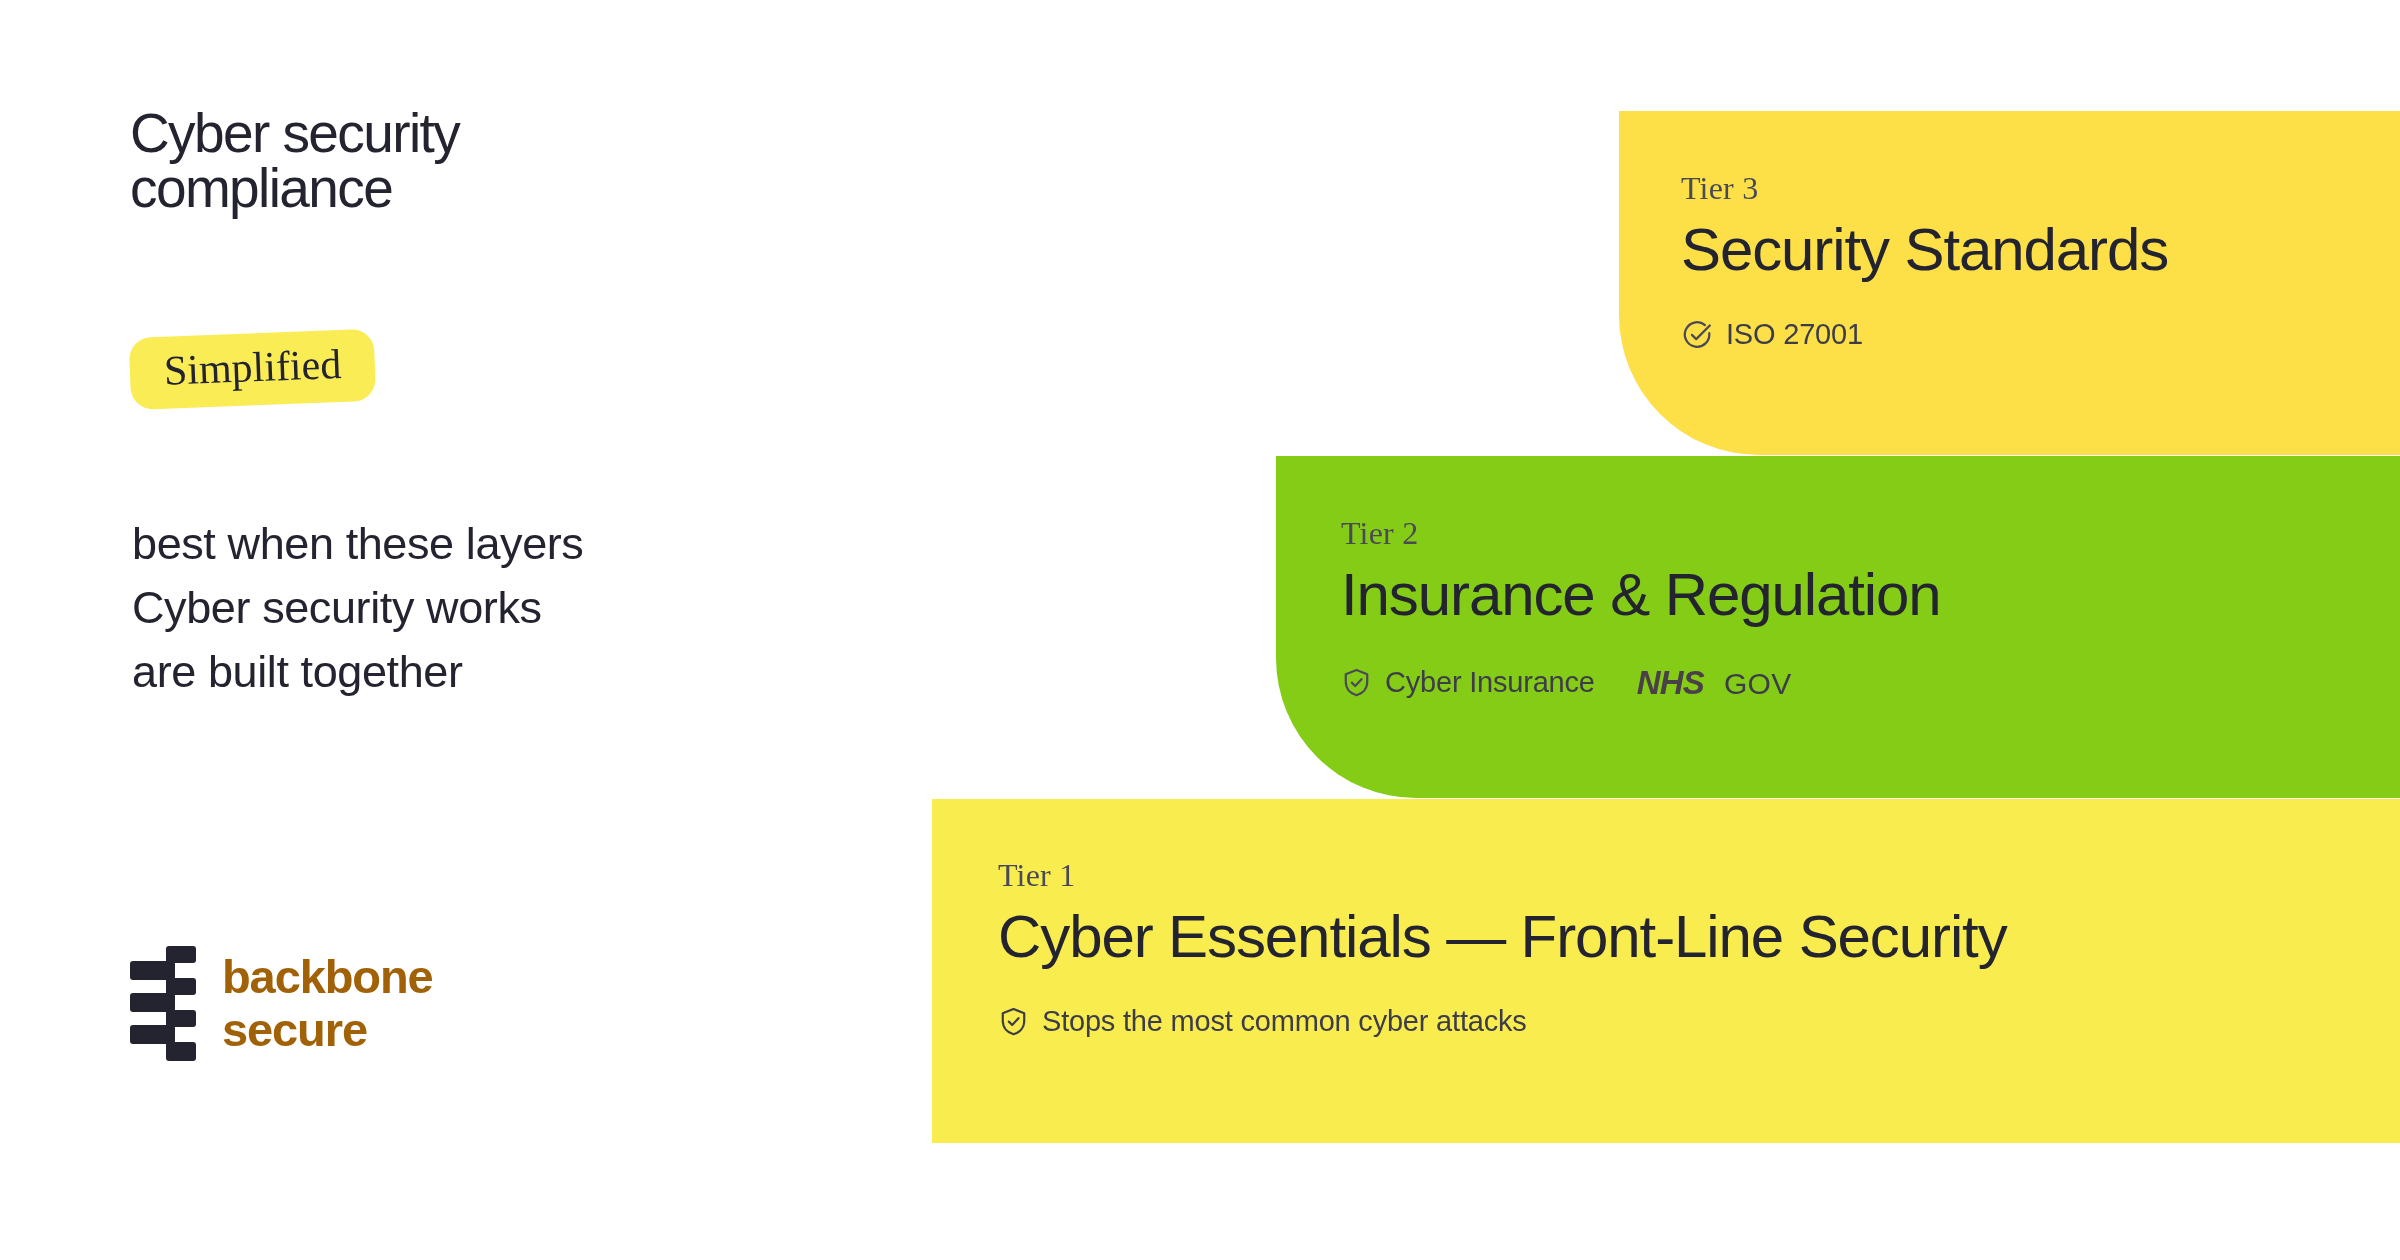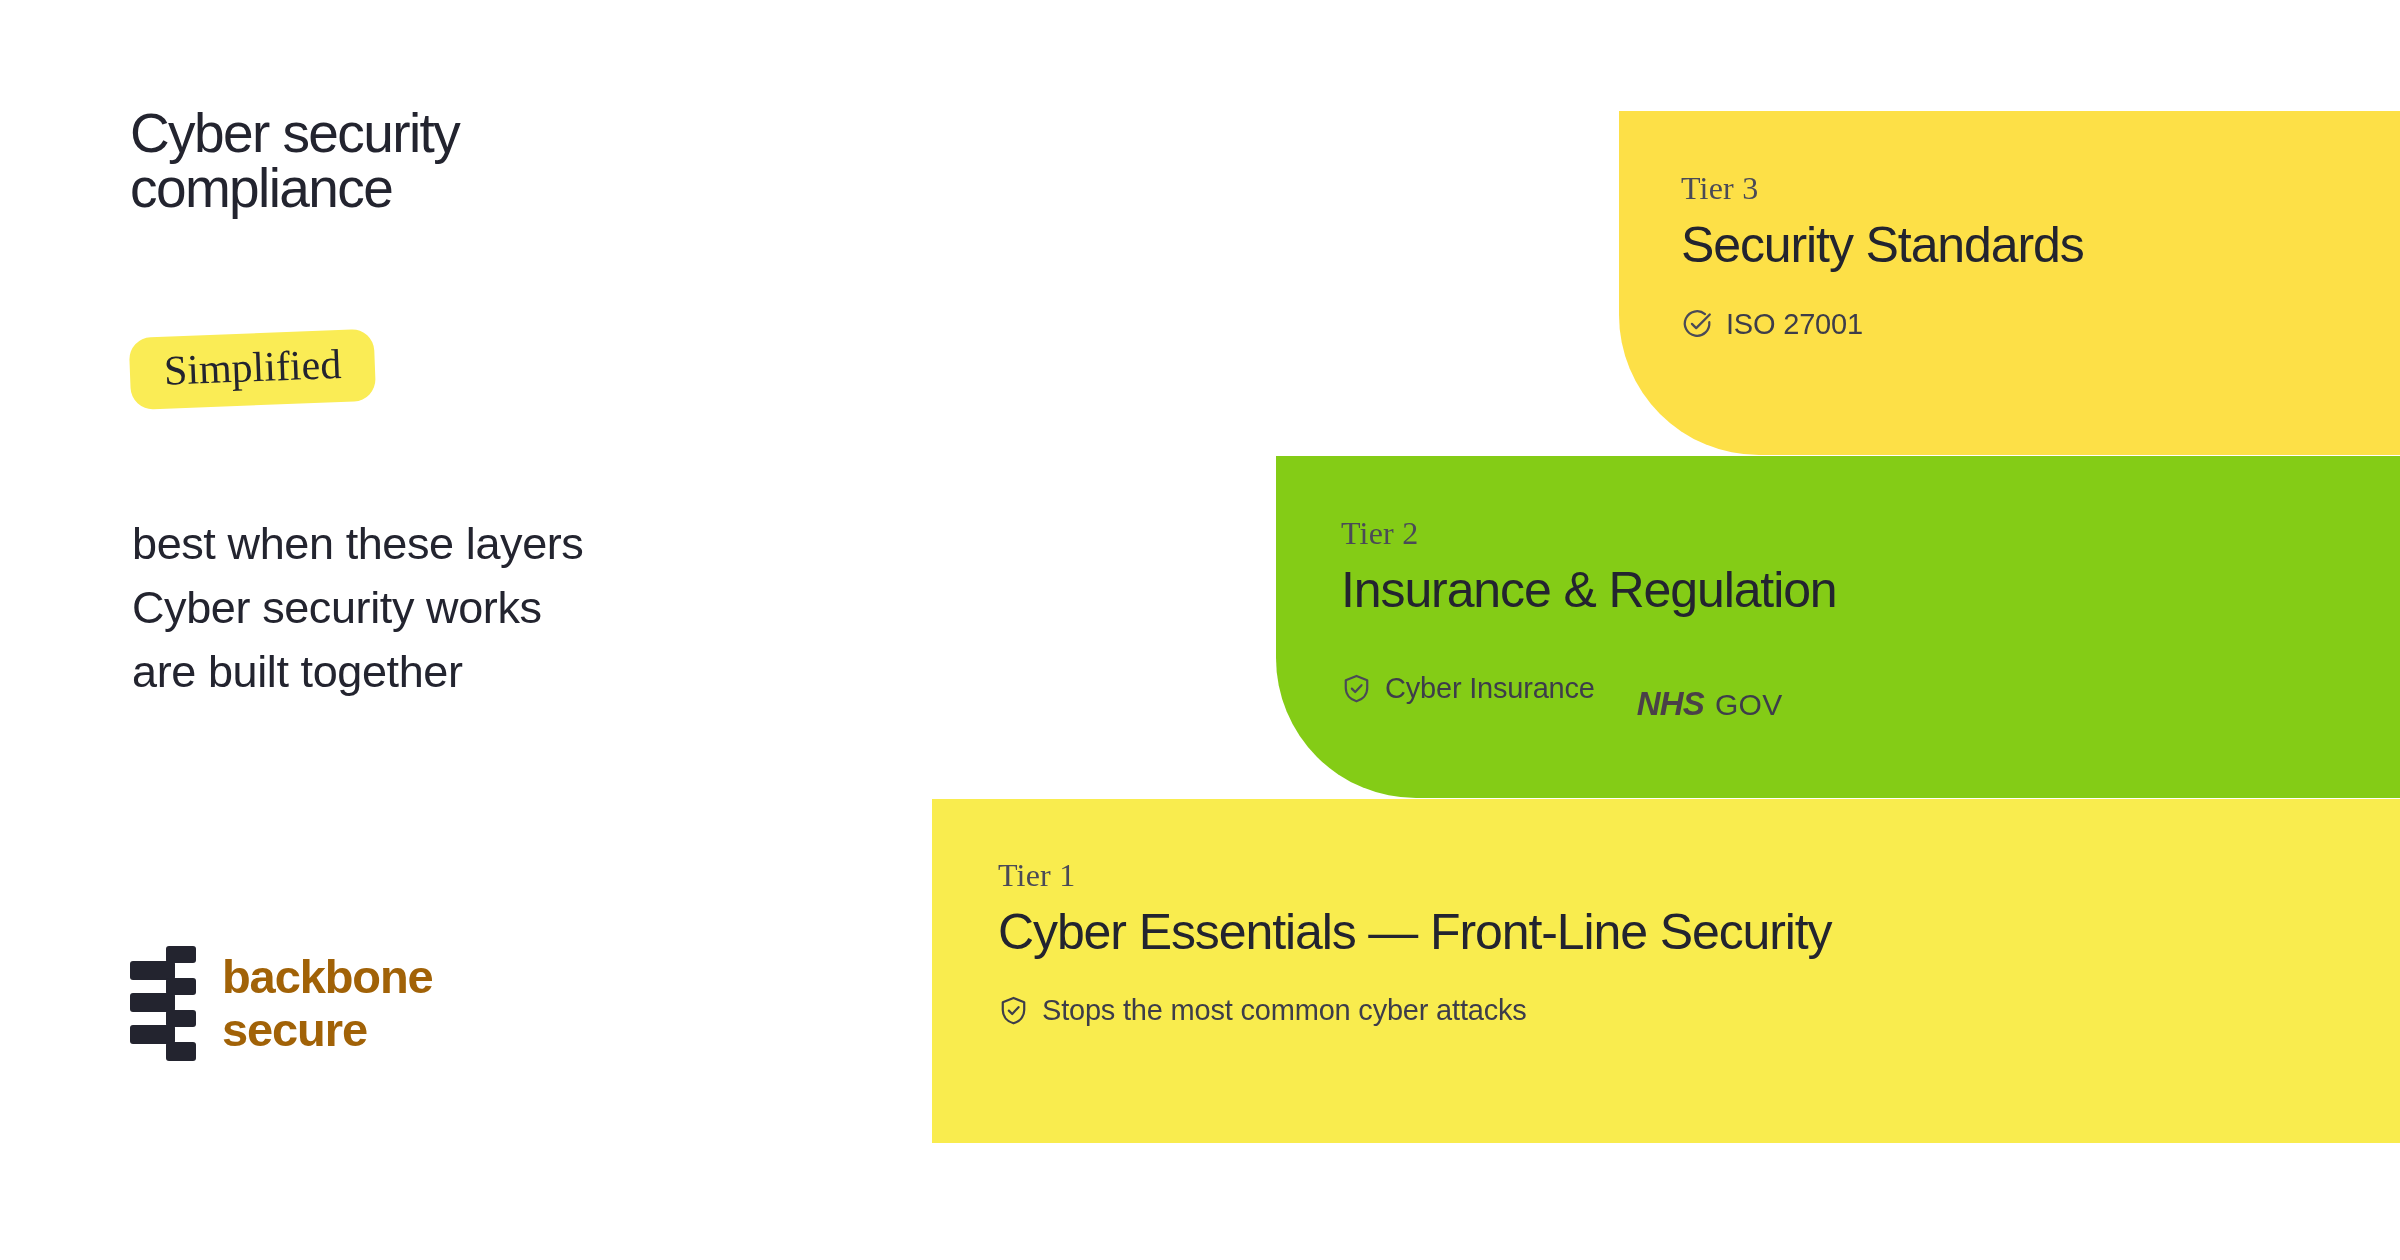--- a/index.html
+++ b/index.html
@@ -113,21 +113,21 @@
   .tier-eyebrow {
     font-family:"Liberation Serif", serif;
     font-size:32px;
     line-height:1;
     color:#4A4A57;
     letter-spacing:0.2px;
     margin-bottom:14px;
   }
   .tier-heading {
     font-family:"Liberation Sans", sans-serif;
-    font-size:50px;
+    font-size:60px;
     line-height:1.08;
     font-weight:400;
     letter-spacing:-1.1px;
     color:#23242F;
     white-space:nowrap;
   }
   .tier-badges {
     display:flex;
     align-items:center;
     gap:42px;
@@ -141,21 +141,21 @@
   .badge-icon { flex:none; display:block; }
   .badge-label {
     font-family:"Liberation Sans", sans-serif;
     font-size:29px;
     line-height:1;
     font-weight:400;
     letter-spacing:-0.2px;
     color:#3D3D4A;
     white-space:nowrap;
   }
-  .badge-nhs { display:flex; align-items:baseline; gap:11px;margin-top:32px; }
+  .badge-nhs { display:flex; align-items:baseline; gap:20px; }
   .nhs-mark {
     font-family:"Liberation Sans", sans-serif;
     font-size:33px;
     font-weight:700;
     font-style:italic;
     letter-spacing:-0.8px;
     color:#4A4048;
   }
   .nhs-gov {
     font-family:"Liberation Sans", sans-serif;

